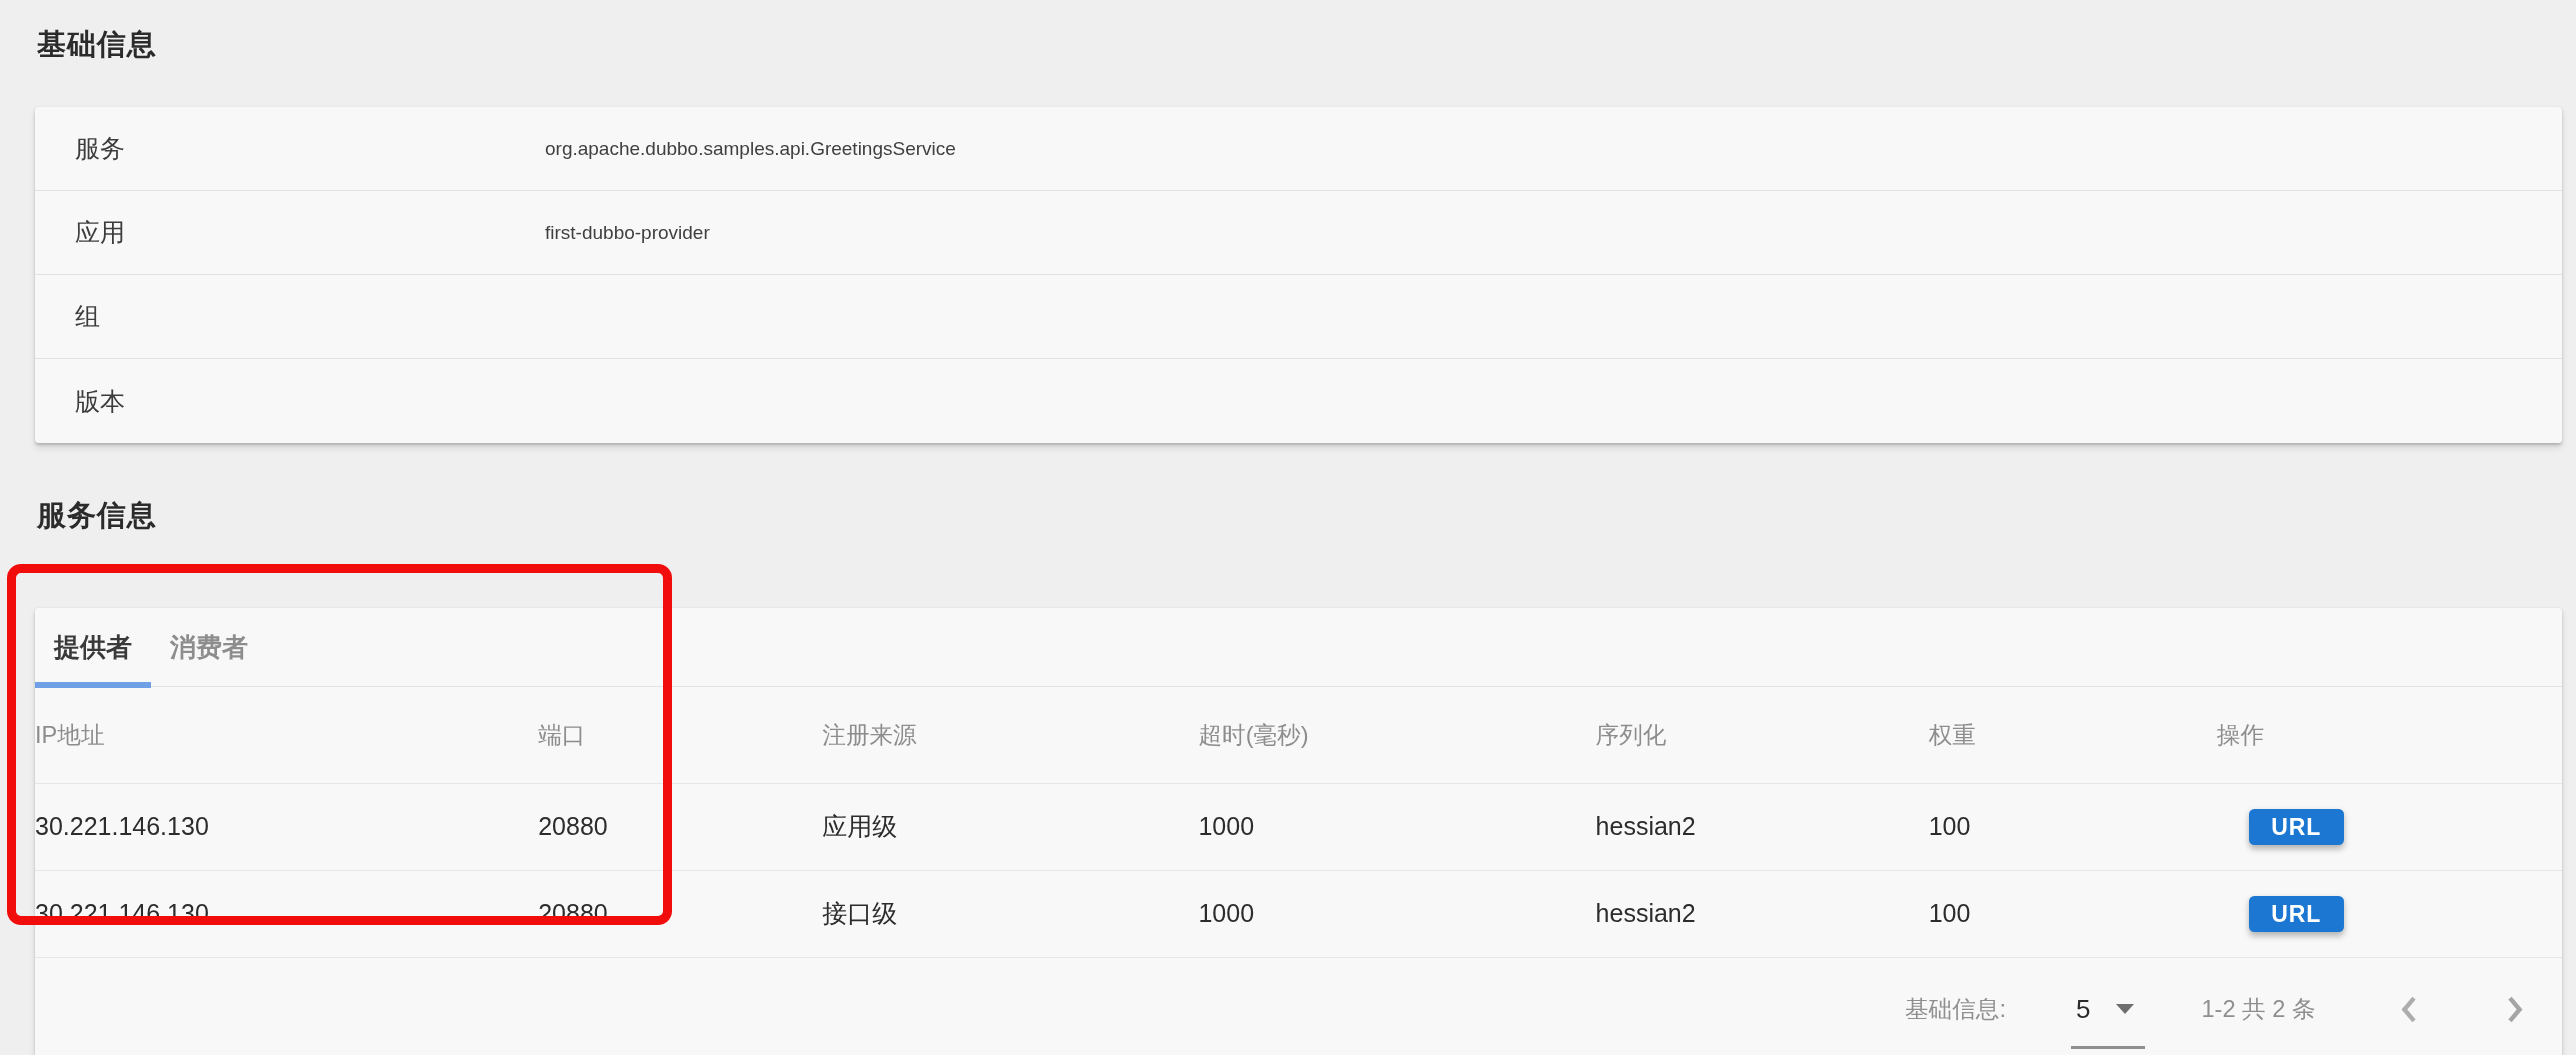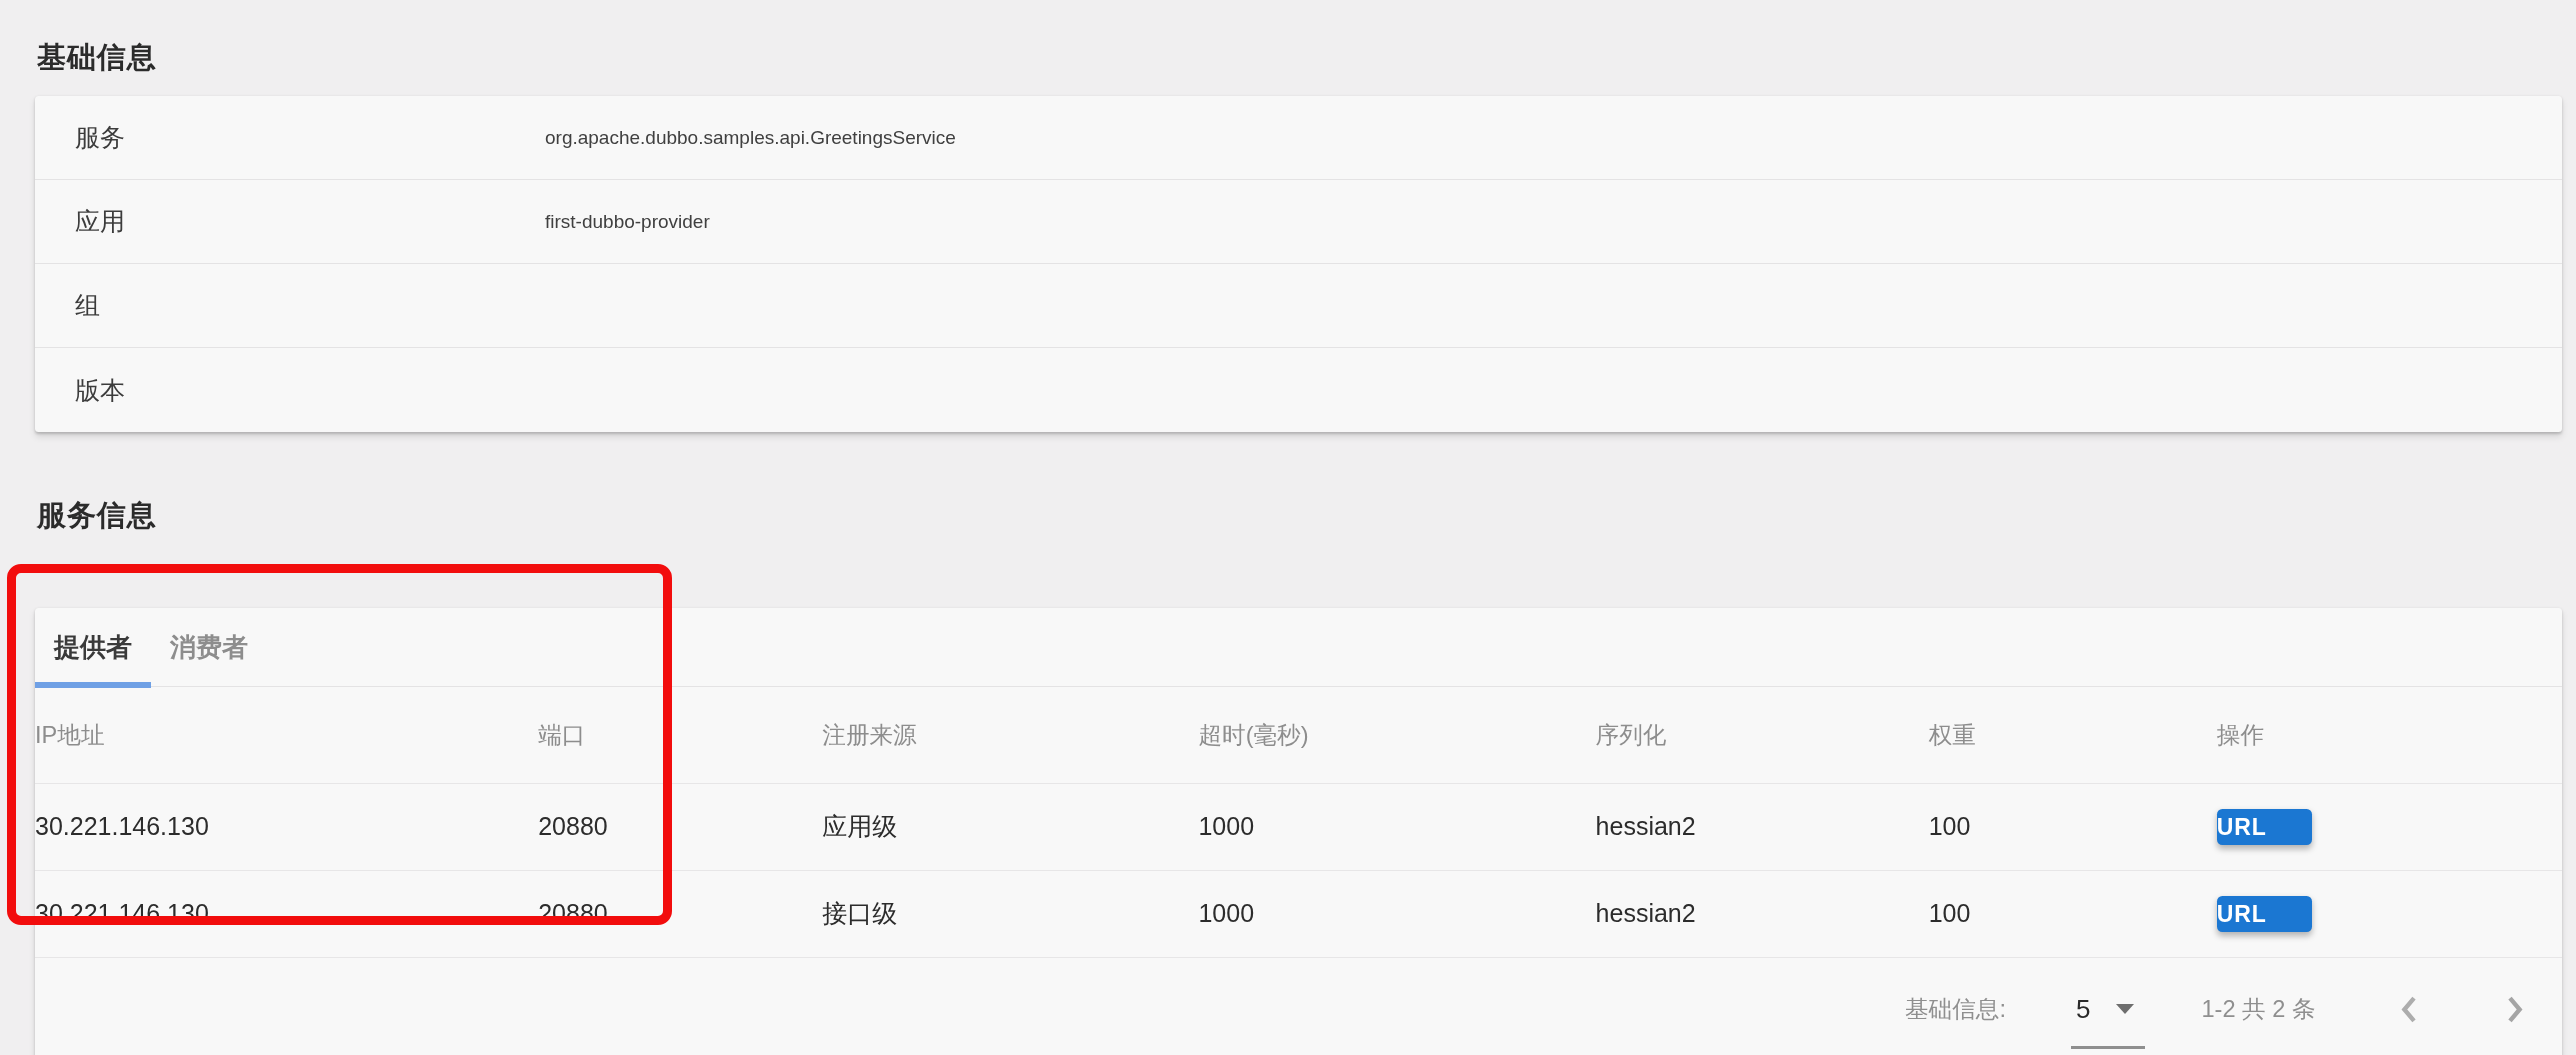--- a/index.html
+++ b/index.html
@@ -8,29 +8,29 @@
     background:#f0eff0;
     font-family:"Liberation Sans","DejaVu Sans",sans-serif;
     position:relative;
     overflow:hidden;
   }
 
   .section-title {
     position:absolute; left:37px;
     font-size:29px; font-weight:700; color:#2b2b2b; letter-spacing:0.9px;
   }
-  #basic-title   { top:38px; }
+  #basic-title   { top:25px; }
   #service-title { top:496px; }
 
   .card {
     position:absolute; left:35px; width:2527px;
     background:#f8f8f8; border-radius:3.5px;
     box-shadow:0 1.8px 2.6px rgba(0,0,0,.18), 0 4.4px 7px rgba(0,0,0,.10);
   }
-  #basic-card   { top:96px; height:336px; }
+  #basic-card   { top:107px; height:336px; }
   #service-card { top:608px; height:452px; }
 
   
   .info-row {
     display:flex; align-items:center;
     height:84px; padding-left:40px;
     border-bottom:1.8px solid #e4e3e4;
   }
   .info-row:last-child { border-bottom:none;align-items:center; }
   .info-label { width:470px; font-size:25px; color:#3c3c3c; }
@@ -58,25 +58,26 @@
   }
   td {
     height:87px; font-size:25px; color:#2c2c2c;
     text-align:left; vertical-align:middle;
     border-top:1.8px solid #e7e6e7;
   }
   th:first-child, td:first-child { }
 
   .url-btn {
     display:inline-block; width:95px; height:36px; line-height:36px;
-    text-align:left; background:#1b77d2; color:#ffffff;
+    text-align:center; background:#1b77d2; color:#ffffff;
     font-size:23px; font-weight:700; letter-spacing:0.9px;
     border:none; border-radius:5.3px; cursor:pointer;
     box-shadow:0 3.5px 6.1px rgba(0,0,0,.28);
     font-family:inherit;
+    margin-left:32px;
   }
 
   
   .table-footer {
     height:103px; border-top:1.8px solid #e7e6e7;
     display:flex; align-items:center; justify-content:flex-end;
     padding-right:31.5px; font-size:23.6px; color:#8f8f8f;
   }
   .rpp-label { margin-right:70px; }
   .rpp-select {

